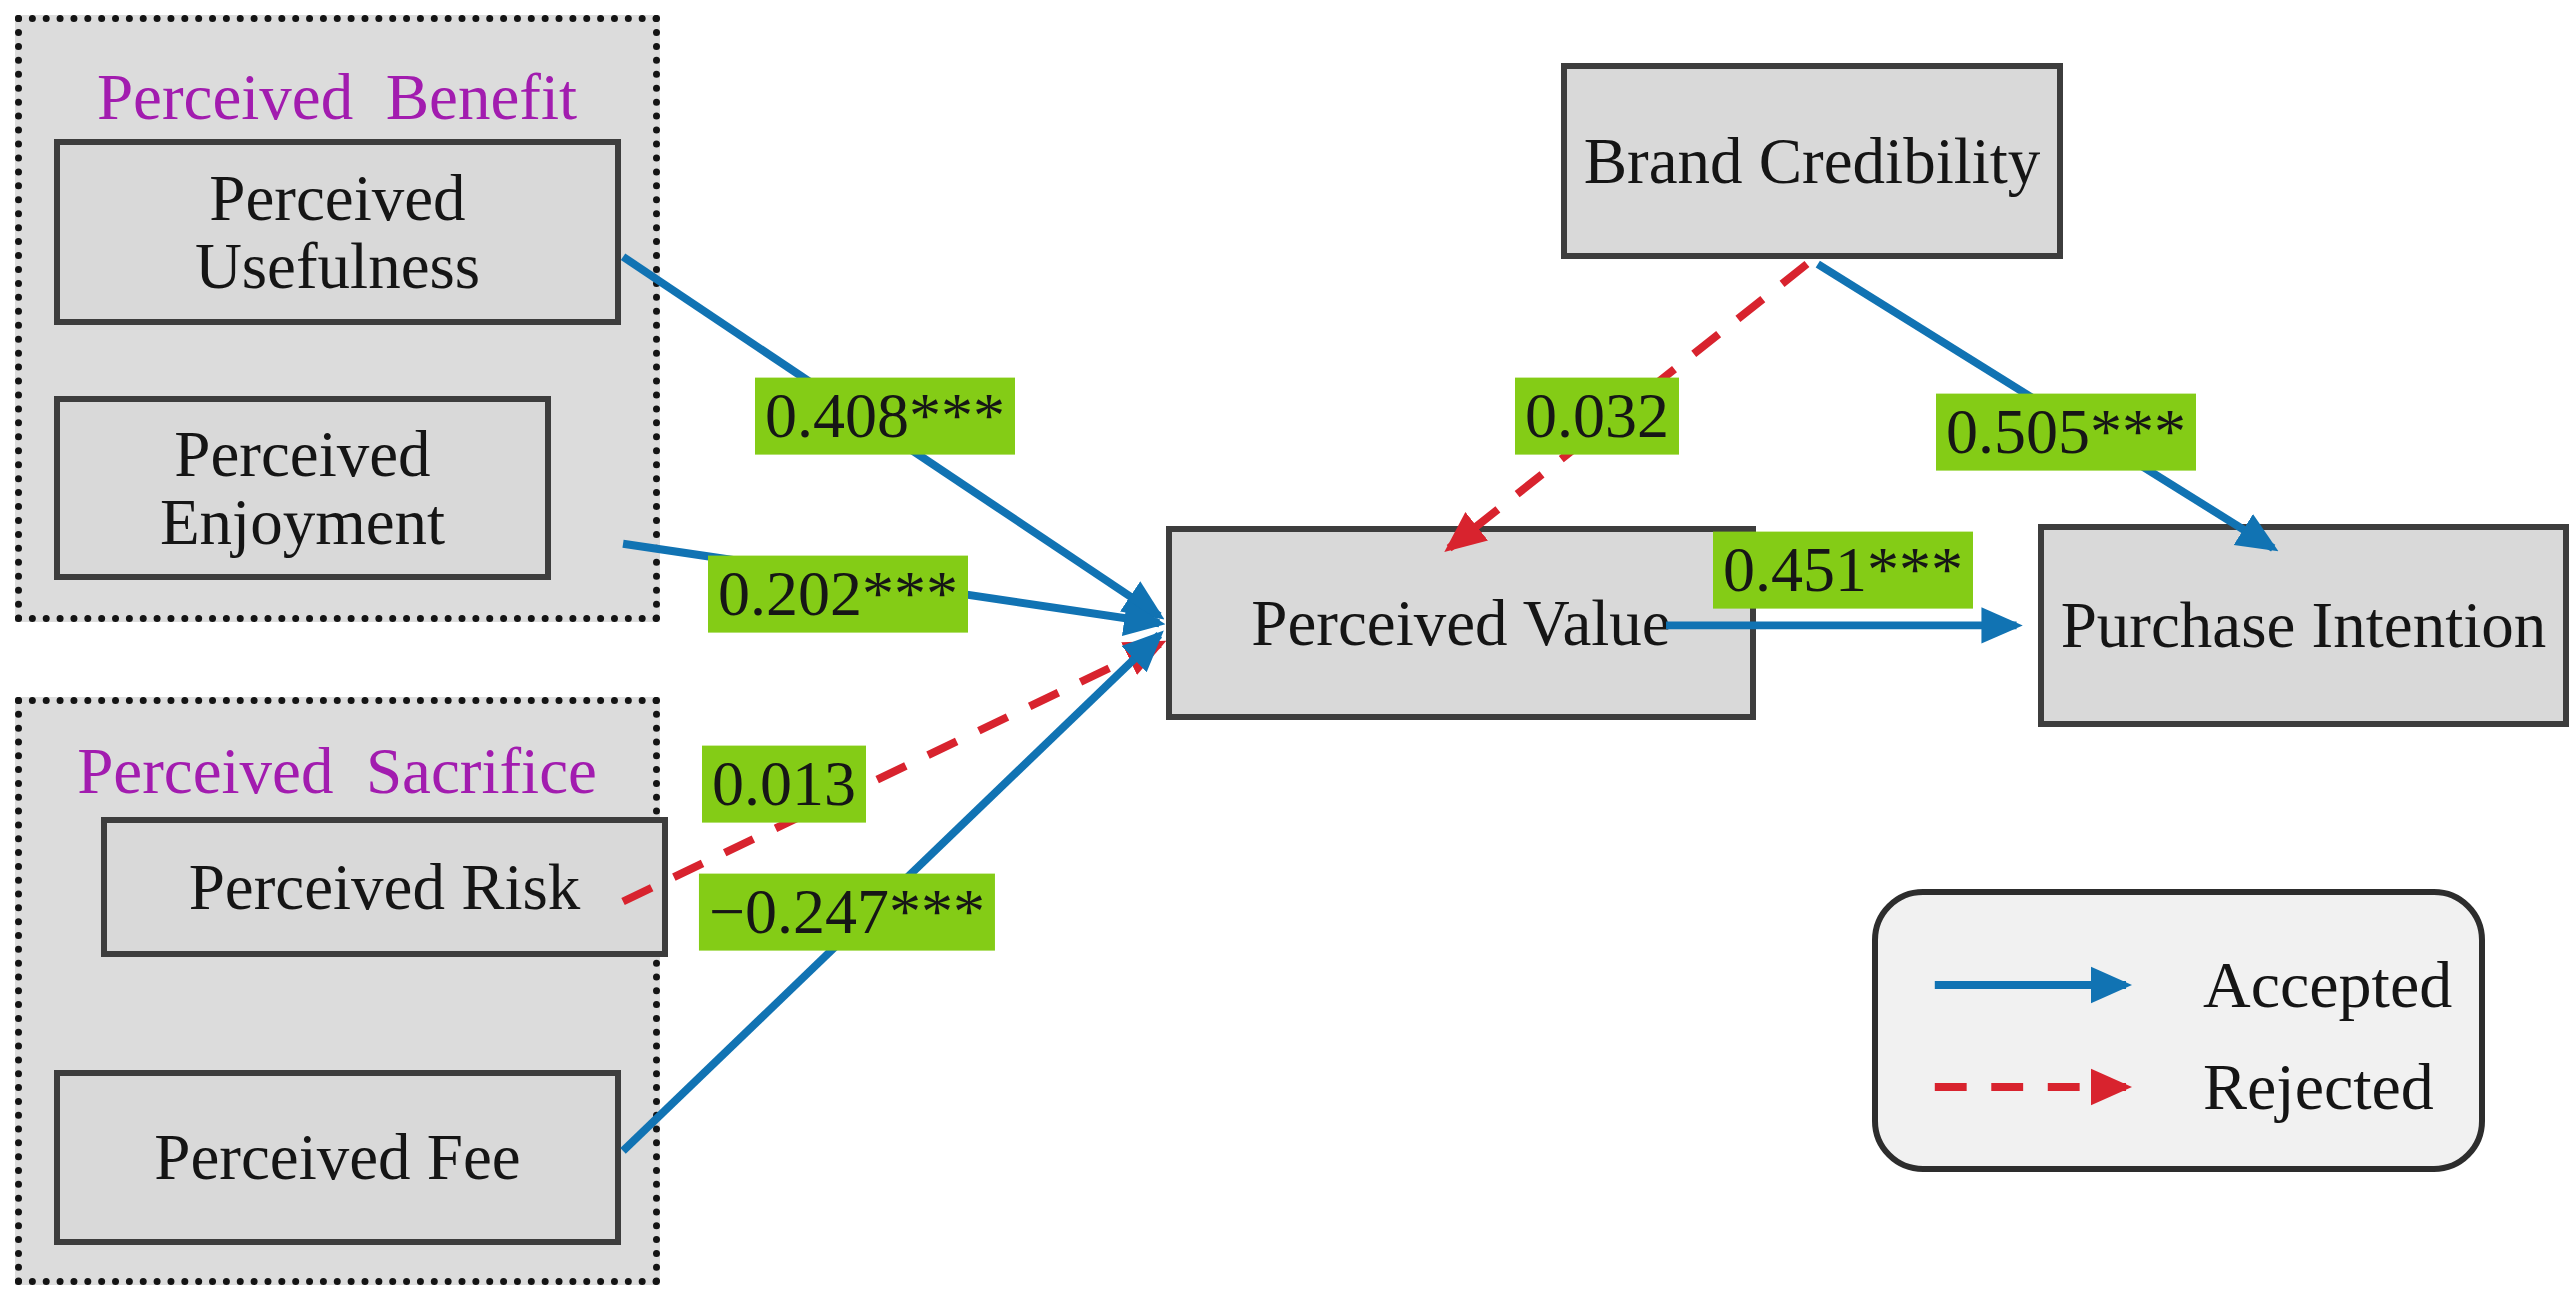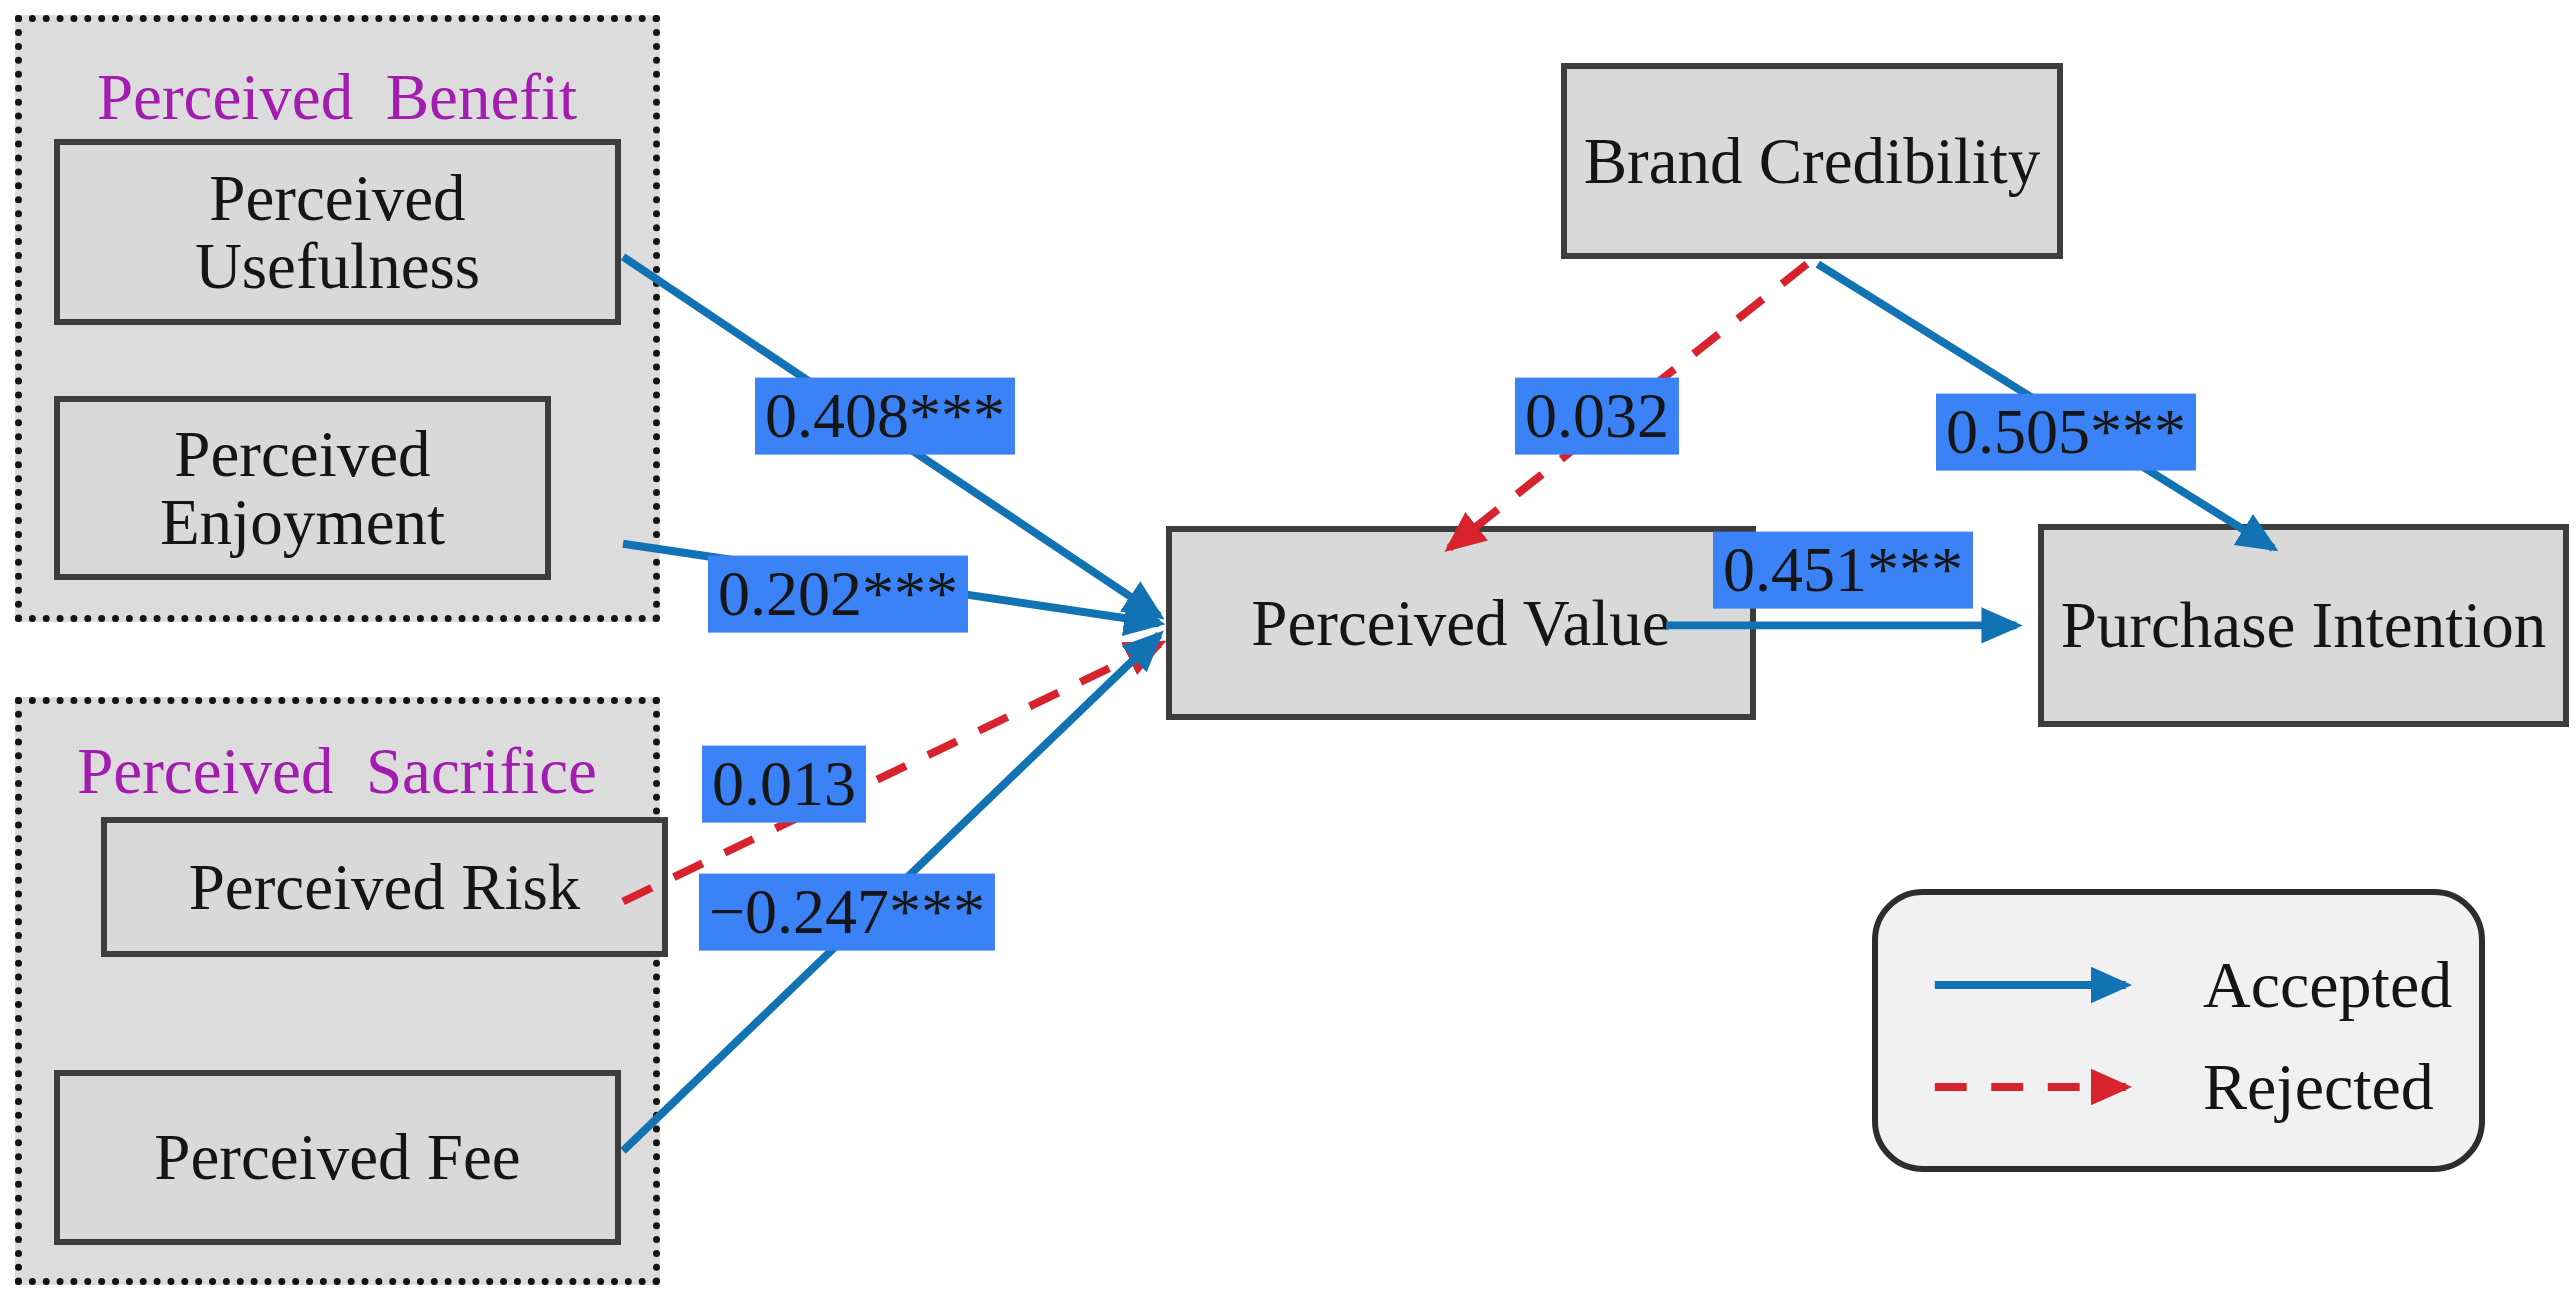--- a/index.html
+++ b/index.html
@@ -40,21 +40,21 @@
   
   svg.edges{position:absolute;left:0;top:0;width:2576px;height:1305px;}
   .edge-accepted{stroke:var(--color-accepted,#1173b3);stroke-width:11;fill:none;}
   .edge-rejected{stroke:var(--color-rejected,#d8232e);stroke-width:11;fill:none;stroke-dasharray:44 34;}
   .arrowhead-accepted{fill:var(--color-accepted,#1173b3);}
   .arrowhead-rejected{fill:var(--color-rejected,#d8232e);}
   
   .coef{
     position:absolute;
     transform:translate(-50%,-50%);
-    background:#3b82f6;
+    background:#84cc16;
     padding:1.4px 10px;
     font-size:64px;
     color:#161616;
     white-space:nowrap;
   }
   
   .legend{
     position:absolute;
     left:1872px;top:889px;width:613px;height:283px;
     background:var(--color-legend_fill,#f1f1f1);

